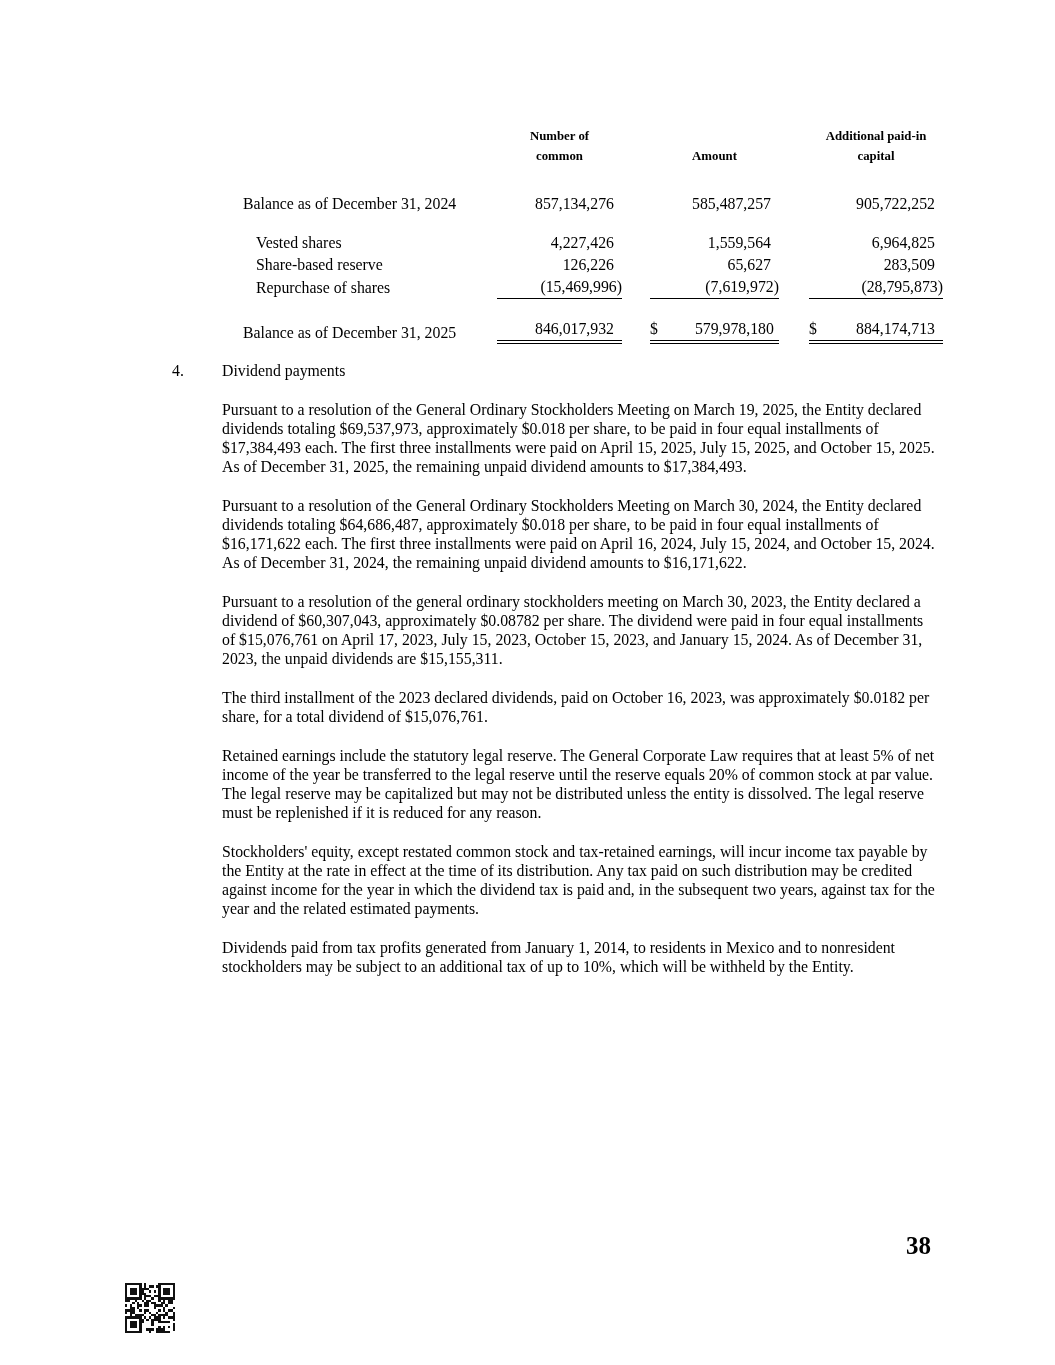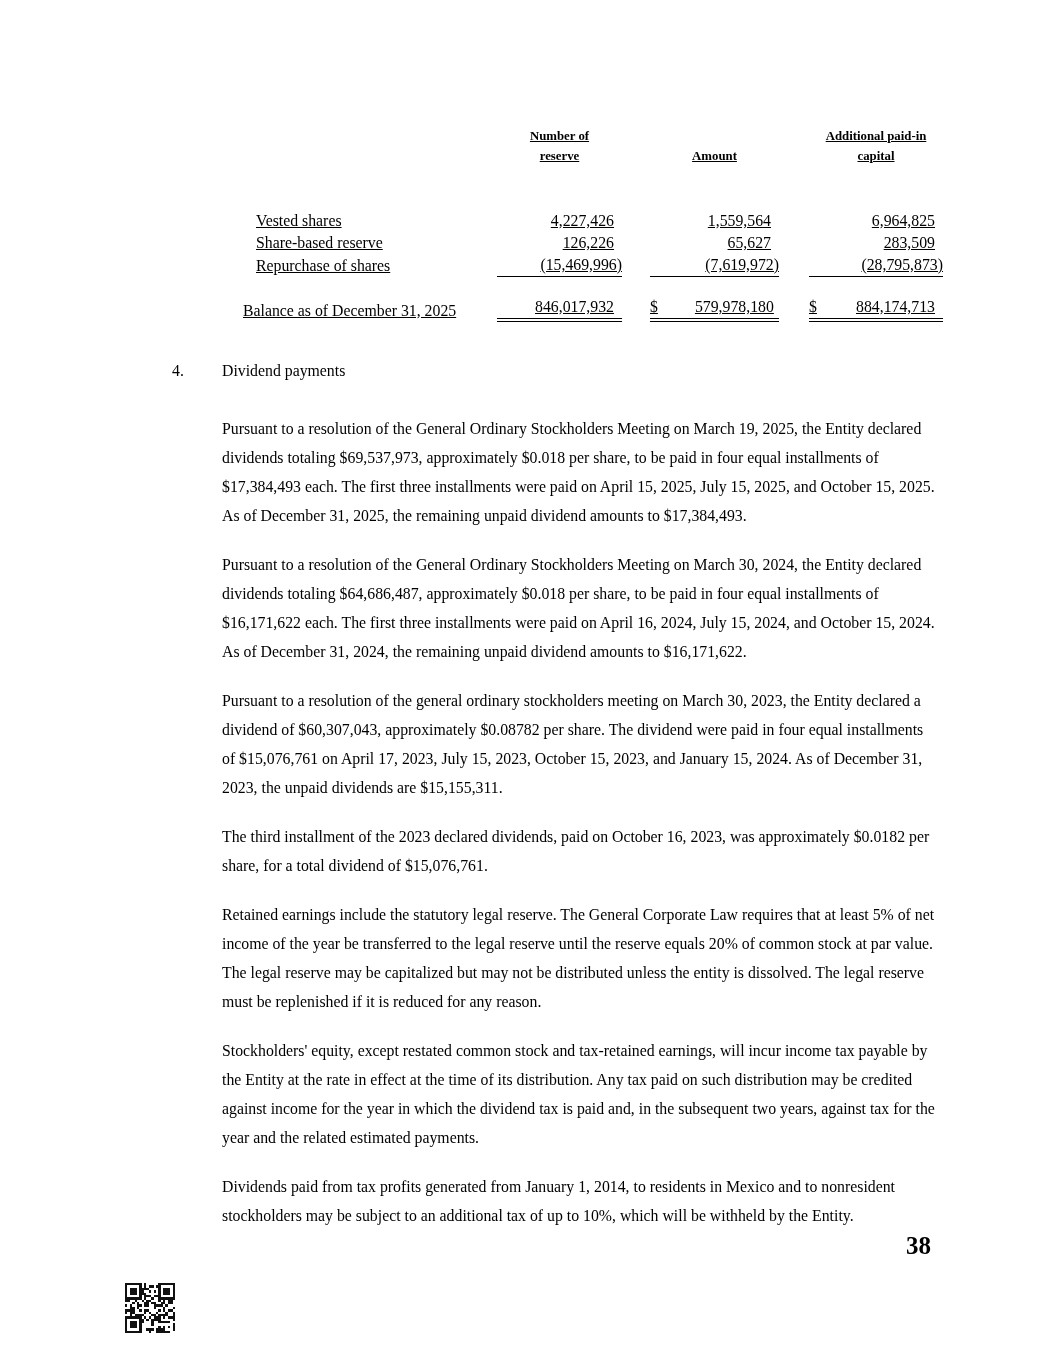--- a/index.html
+++ b/index.html
@@ -15,21 +15,20 @@
 
   
   .fin-table {
     position:absolute; left:243px; top:126px; width:706px;
     font-size:15.8px; line-height:22px;
   }
   .trow {
     display:grid;
     grid-template-columns:254px 125px 28px 129px 30px 134px;
     align-items:end;
-    text-decoration:underline;
   }
   .thead { font-weight:bold; font-size:12.8px; line-height:20px; }
   .hc { text-align:center; }
   .num { text-align:right; padding-right:8px; white-space:nowrap; }
   .num.paren { padding-right:0; }
   .cur {
     display:flex; justify-content:space-between; align-items:flex-end;
     white-space:nowrap;
   }
   .cur .val { padding-right:8px;margin-left:37px; }
@@ -40,22 +39,22 @@
   
   .section-heading {
     position:absolute; left:172px; top:362px;
     font-size:15.8px;
   }
   .section-number { display:inline-block; width:50px; font-style:normal; }
   .section-title { }
 
   
   .body-text {
-    position:absolute; left:222px; top:414px; width:714px;
-    font-size:15.8px; line-height:29px; text-align:left;
+    position:absolute; left:222px; top:400px; width:714px;
+    font-size:15.8px; line-height:19px; text-align:left;
   }
   .body-text p { margin:0 0 20px 0; }
 
   
   .qr {
     position:absolute; left:125px; top:1283px; width:50px; height:50px;
   }
   .page-number {
     position:absolute; right:124px; top:1232px;
     font-size:25px; font-weight:bold;
@@ -64,35 +63,43 @@
 </head>
 <body>
 
 <div class="page">
 
   <div class="fin-table">
     <div class="trow thead">
       <div></div>
       <div class="hc">
         <span>Number of</span><br>
-        <span>reserve</span>
+        <span>common</span>
       </div>
       <div></div>
       <div class="hc">
         <span>Amount</span>
       </div>
       <div></div>
       <div class="hc">
         <span>Additional paid-in</span><br>
         <span>capital</span>
       </div>
     </div>
 
     <div class="sp-a"></div>
 
+    <div class="trow">
+      <div>Balance as of December 31, 2024</div>
+      <div class="num">857,134,276</div>
+      <div></div>
+      <div class="num">585,487,257</div>
+      <div></div>
+      <div class="num">905,722,252</div>
+    </div>
 
     <div class="sp-b"></div>
 
     <div class="trow">
       <div style="padding-left:13px;">Vested shares</div>
       <div class="num">4,227,426</div>
       <div></div>
       <div class="num">1,559,564</div>
       <div></div>
       <div class="num">6,964,825</div>

